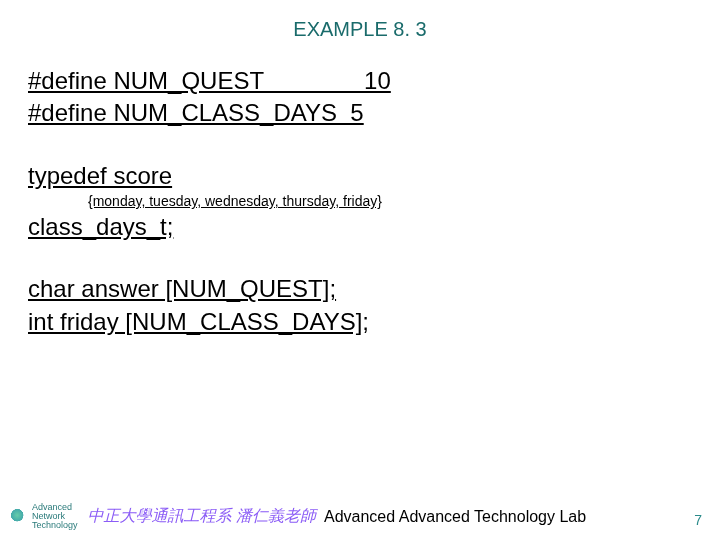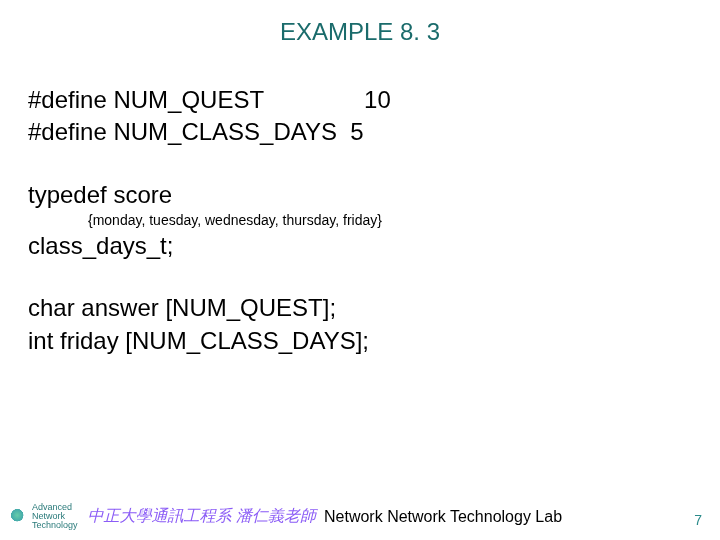--- a/index.html
+++ b/index.html
@@ -8,31 +8,32 @@
     width: 720px;
     height: 540px;
     background: #ffffff;
     font-family: Arial, "Microsoft JhengHei", sans-serif;
     position: relative;
     overflow: hidden;
   }
   .title {
     text-align: center;
     color: #1a6b6b;
-    font-size: 24px;
+    font-size: 20px;
     font-weight: normal;
     margin-top: 18px;
-    margin-bottom: 38px;
+    margin-bottom: 24px;
   }
   .content {
     padding-left: 28px;
     padding-right: 28px;
     font-size: 24px;
     color: #000;
     line-height: 1.35;
+    text-decoration: underline;
   }
   .indent {
     padding-left: 60px;
     font-size: 14px;
   }
   .footer {
     position: absolute;
     bottom: 10px;
     left: 0;
     right: 0;
@@ -86,15 +87,15 @@
   <div>char answer [NUM_QUEST];</div>
   <div>int friday [NUM_CLASS_DAYS];</div>
 </div>
 
 <div class="footer">
   <div class="logo"></div>
   <div class="logo-text" style="white-space:pre;">Advanced
 Network
 Technology</div>
   <span class="org">中正大學通訊工程系 潘仁義老師</span>
-  <span class="lab">Network Network Technology Lab</span>
+  <span class="lab">Advanced Advanced Technology Lab</span>
 </div>
 <div class="pagenum">7</div>
 
 </body></html>

